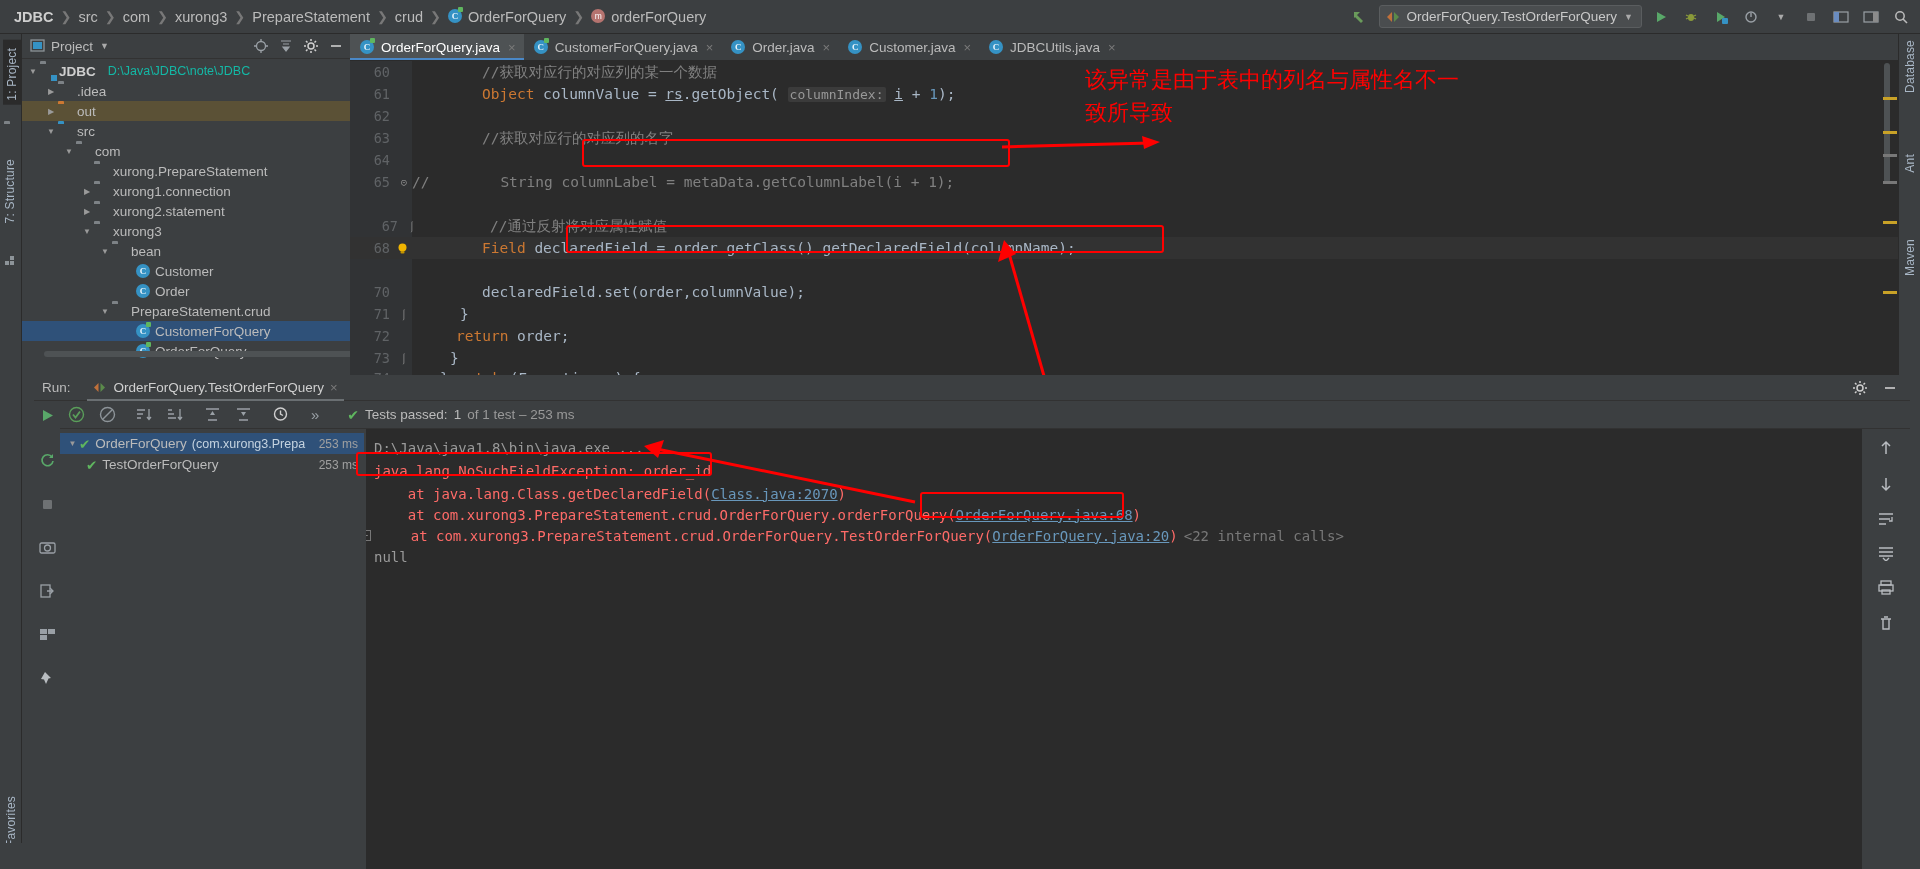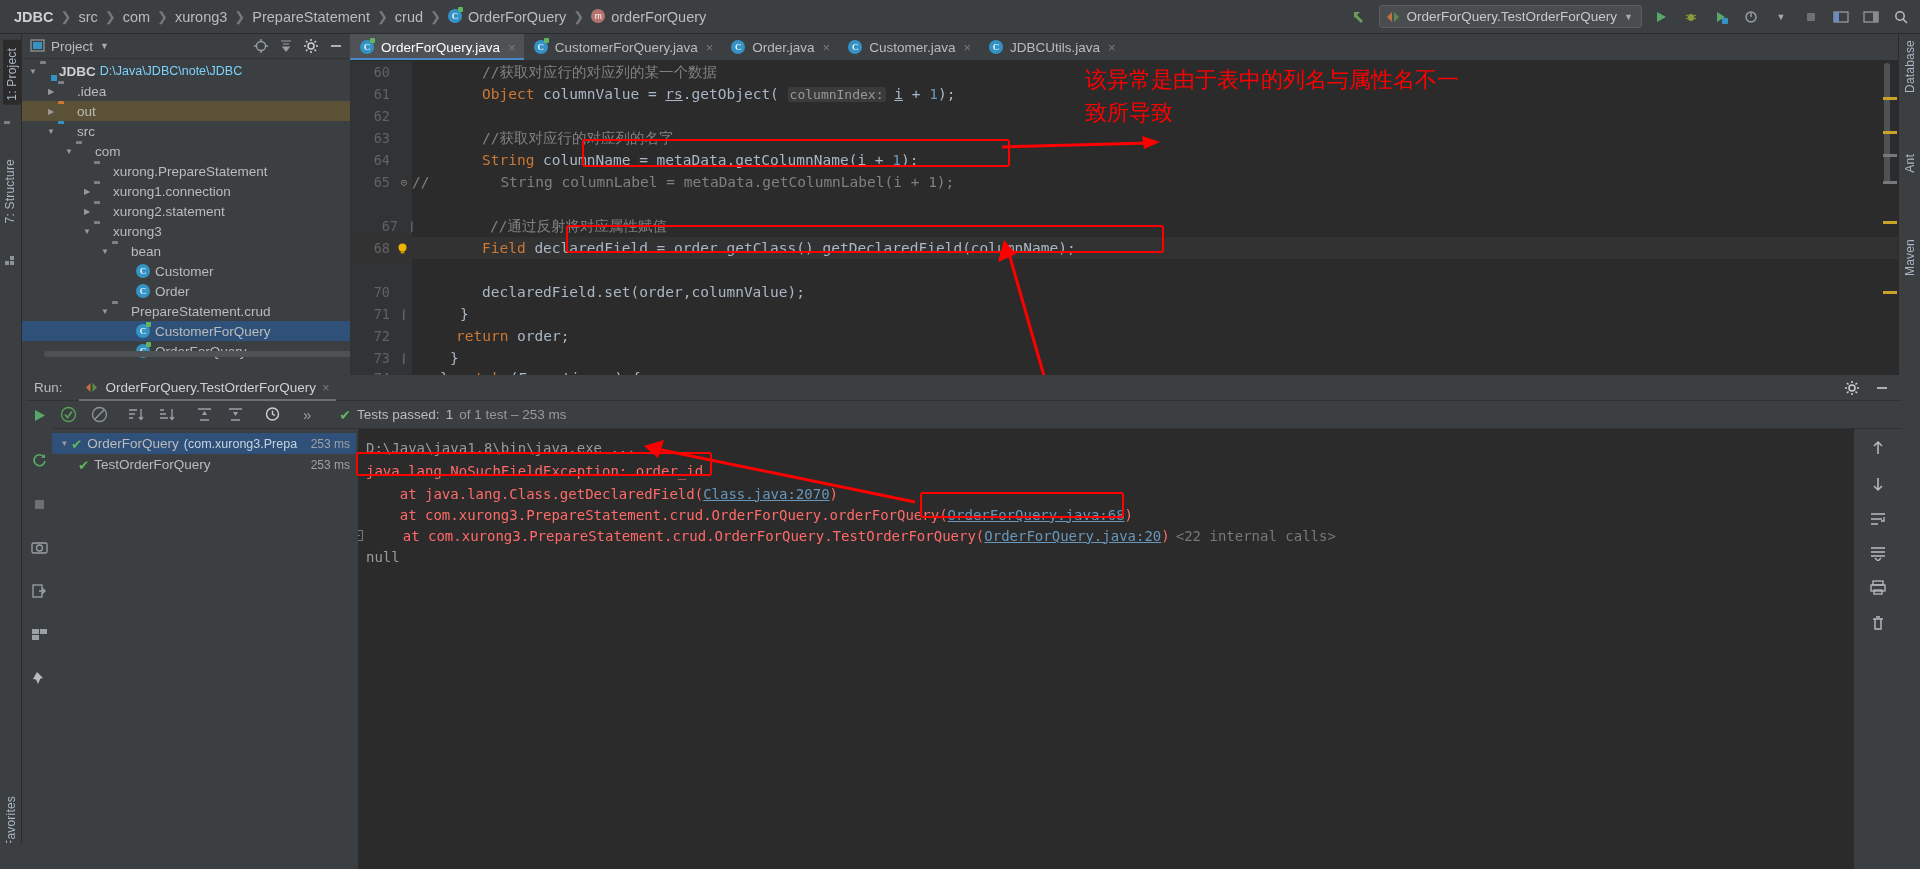--- a/index.html
+++ b/index.html
@@ -69,21 +69,21 @@
     background: #3c3f41; overflow: hidden; padding-top: 2px;
   }
   .trow {
     display: flex; align-items: center; height: 20px; font-size: 13.5px;
     color: #bbbbbb; white-space: nowrap; padding-left: 4px;
   }
   .trow .tw { color: #9a9a9a; font-size: 8px; width: 14px; text-align: center; flex: 0 0 14px; }
   .trow.sel-out { background: #5b5136; }
   .trow.sel-blue { background: #2f5179; }
   .trow .lbl { margin-left: 4px; }
-  .trow .path { color: #7dd3fc; margin-left: 4px; font-size: 12.5px; }
+  .trow .path { color: #14b8a6; margin-left: 12px; font-size: 12.5px; }
   .treescroll {
     position: absolute; left: 22px; bottom: 10px; width: 316px; height: 6px;
     background: #4e5254; border-radius: 3px;
   }
 
   
   .ic { width: 15px; height: 15px; display: inline-block; position: relative; flex:0 0 15px;}
   .folder {
     width: 14px; height: 11px; background: #7d8286; border-radius: 1px; position: relative; margin-top:2px;
   }
@@ -157,21 +157,21 @@
 
   
   .redbox { position: absolute; border: 2.5px solid #ff0000; border-radius: 3px; pointer-events:none; }
   .redtext {
     position: absolute; color: #ff0000; font-size: 22px; line-height: 30px;
     font-family: "DejaVu Sans", sans-serif; white-space: pre;
   }
 
   
   .runpanel {
-    position: absolute; left: 26px; top: 375px; width: 1876px; height: 368px;
+    position: absolute; left: 34px; top: 375px; width: 1876px; height: 368px;
     background: #3c3f41;
   }
   .runheader { height: 26px; display: flex; align-items: center; padding-left: 8px; border-bottom:1px solid #323232;}
   .runheader .runlbl { color: #bbbbbb; font-size: 13.5px; margin-right: 16px; }
   .runtab {
     display: flex; align-items: center; gap: 6px; color: #cfcfcf; font-size: 13.5px;
     height: 25px; padding: 0 6px; position: relative;
   }
   .runtab:after { content:""; position:absolute; left:0; right:0; bottom:-1px; height:2px; background:#6a6f72; }
   .runheader .racts { margin-left:auto; display:flex; gap:14px; padding-right:12px; align-items:center;}
@@ -562,21 +562,20 @@
 
     <div class="codeline" style="position:absolute;top:66px;left:0;right:0">
       <span class="gutternum">63</span>
       <span class="gutter2"></span><span class="gutter3"></span>
       <span class="codetext cmt">//获取对应行的对应列的名字</span>
     </div>
 
     <div class="codeline" style="position:absolute;top:88px;left:0;right:0">
       <span class="gutternum">64</span>
       <span class="gutter2"></span><span class="gutter3"></span>
-      <span class="codetext"><span class="kw">String</span><span> columnName = metaData.getColumnName(</span><span class="undr">i</span><span> + </span><span class="num">1</span><span>);</span></span>
     </div>
 
     <div class="codeline" style="position:absolute;top:110px;left:0;right:0">
       <span class="gutternum">65</span>
       <span class="gutter2">⊝</span>
       <span class="cmt" style="font-family:'DejaVu Sans Mono',monospace">//</span>
       <span class="codetext cmt" style="margin-left:36px">    String columnLabel = metaData.getColumnLabel(i + 1);</span>
     </div>
 
 

